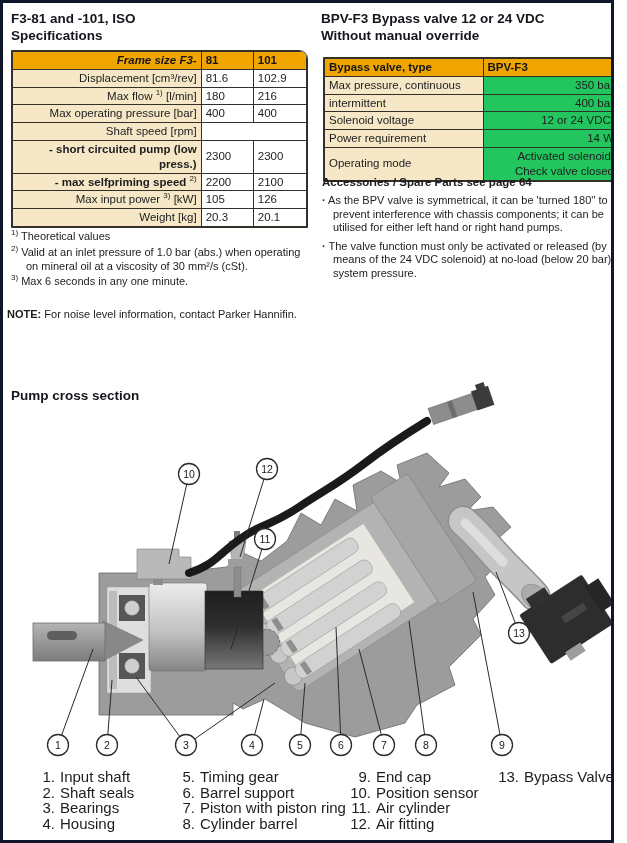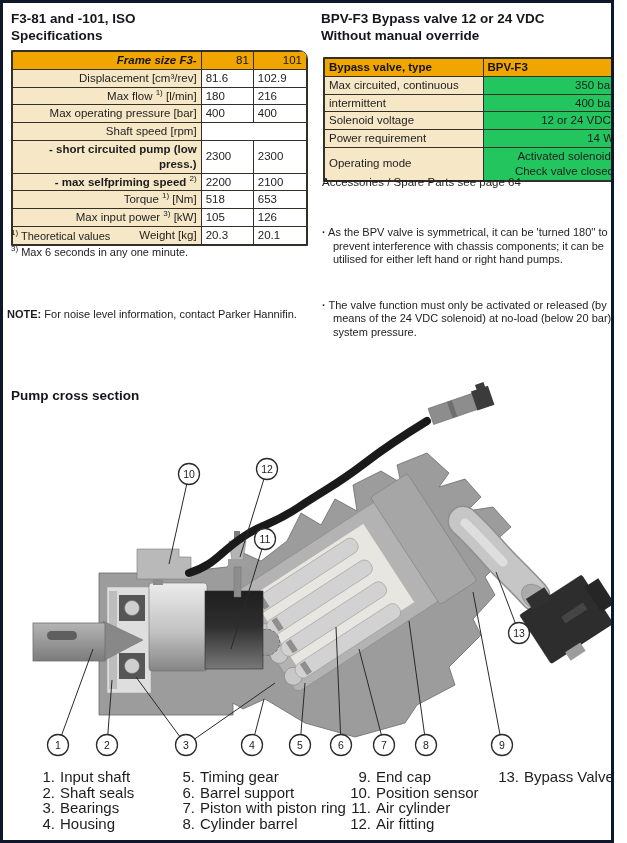--- a/index.html
+++ b/index.html
@@ -7,32 +7,32 @@
         font-family:"Liberation Sans",sans-serif;color:#1d1d1f;
         border:3px solid #0f172a;box-sizing:border-box;overflow:hidden;}
   .abs{position:absolute;}
   .sec-title{font-size:13.5px;font-weight:bold;line-height:17px;color:#15151c;}
   .tblwrap{position:absolute;border:1px solid #33302a;border-top-right-radius:9px;overflow:hidden;background:#fff;}
   table{border-collapse:collapse;table-layout:fixed;width:100%;font-size:11.5px;}
   td,th{border:1px solid #33302a;padding:1px 4px;line-height:14.8px;vertical-align:middle;overflow:hidden;}
   .gold{background:#F0A500;}
   .hdr-lbl{text-align:right;font-weight:bold;color:#151515;font-style:italic;}
   .hdr-lbl2{text-align:left;font-weight:bold;color:#151515;}
-  .hdr-val{text-align:right;font-weight:normal;color:#151515;margin-left:11px;}
+  .hdr-val{text-align:left;font-weight:bold;color:#151515;margin-left:11px;}
   .lbl{background:#F6E8C7;text-align:right;}
   .lbl .nm{font-weight:bold;}
   tr.b .nm{font-weight:normal;}
   .val{background:#ffffff;}
   .lbl2{background:#F6E8C7;text-align:left;}
   .val2{background:#22c55e;text-align:right;}
   sup.fnm{font-size:8px;line-height:0;}
   .fn{font-size:11px;line-height:13.8px;padding-left:15px;text-indent:-15px;margin-bottom:2px;}
   .note{font-size:11px;line-height:13.8px;padding-left:32px;text-indent:-36px;}
-  .acc{font-size:11.5px;line-height:14px;}
-  .bullet{font-size:11px;line-height:13.6px;padding-left:11px;text-indent:-11px;margin-bottom:5px;margin-top:32px;}
+  .acc{font-size:11.5px;line-height:14px;font-weight:bold;}
+  .bullet{font-size:11px;line-height:13.6px;padding-left:11px;text-indent:-11px;margin-bottom:5px;}
   .bullet .dot{font-weight:bold;}
   .lcol{position:absolute;top:0;}
   .litem{font-size:15px;line-height:15.6px;white-space:nowrap;}
   .lnum{display:inline-block;text-align:right;margin-right:5px;}
   svg text.cnum{font-size:10.5px;fill:#1c1c1c;font-family:"Liberation Sans",sans-serif;}
 </style>
 </head>
 <body>
 
 <div class="page">
@@ -80,40 +80,36 @@
             <td class="lbl"><span class="nm">- short circuited pump (low press.)</span></td>
             <td class="val">2300</td>
             <td class="val">2300</td>
           </tr>
           <tr>
             <td class="lbl"><span class="nm">- max selfpriming speed</span> <sup class="fnm">2)</sup></td>
             <td class="val">2200</td>
             <td class="val">2100</td>
           </tr>
           <tr class="b">
-            <td class="lbl"><span class="nm">Torque</span> <sup class="fnm">1)</sup> [Nm]</td>
-            <td class="val">518</td>
-            <td class="val">653</td>
-          </tr>
-          <tr class="b">
             <td class="lbl"><span class="nm">Max input power</span> <sup class="fnm">3)</sup> [kW]</td>
             <td class="val">105</td>
             <td class="val">126</td>
           </tr>
           <tr class="b">
             <td class="lbl"><span class="nm">Weight</span> [kg]</td>
             <td class="val">20.3</td>
             <td class="val">20.1</td>
           </tr>
         </tbody>
     </table>
   </div>
 
   <div class="abs" style="left:8px;top:227px;width:299px;">
       <div class="fn"><sup class="fnm">1)</sup> Theoretical values</div>
+      <div class="fn"><sup class="fnm">2)</sup> Valid at an inlet pressure of 1.0 bar (abs.) when operating on mineral oil at a viscosity of 30 mm²/s (cSt).</div>
       <div class="fn"><sup class="fnm">3)</sup> Max 6 seconds in any one minute.</div>
     </div>
 
   <div class="abs note" style="left:8px;top:305px;width:290px;">
     <b>NOTE:</b>
     <span>For noise level information, contact Parker Hannifin.</span>
   </div>
 
   <div class="abs sec-title" style="left:318px;top:7px;width:305px;">
     <div>BPV-F3 Bypass valve 12 or 24 VDC</div>
@@ -127,21 +123,21 @@
           <col style="width:135px">
         </colgroup>
       <thead>
         <tr>
           <th class="gold hdr-lbl2">Bypass valve, type</th>
           <th class="gold hdr-lbl2">BPV-F3</th>
         </tr>
       </thead>
       <tbody>
           <tr>
-            <td class="lbl2">Max circuited, continuous</td>
+            <td class="lbl2">Max pressure, continuous</td>
             <td class="val2">
               <div>350 bar</div>
             </td>
           </tr>
           <tr>
             <td class="lbl2">intermittent</td>
             <td class="val2">
               <div>400 bar</div>
             </td>
           </tr>

